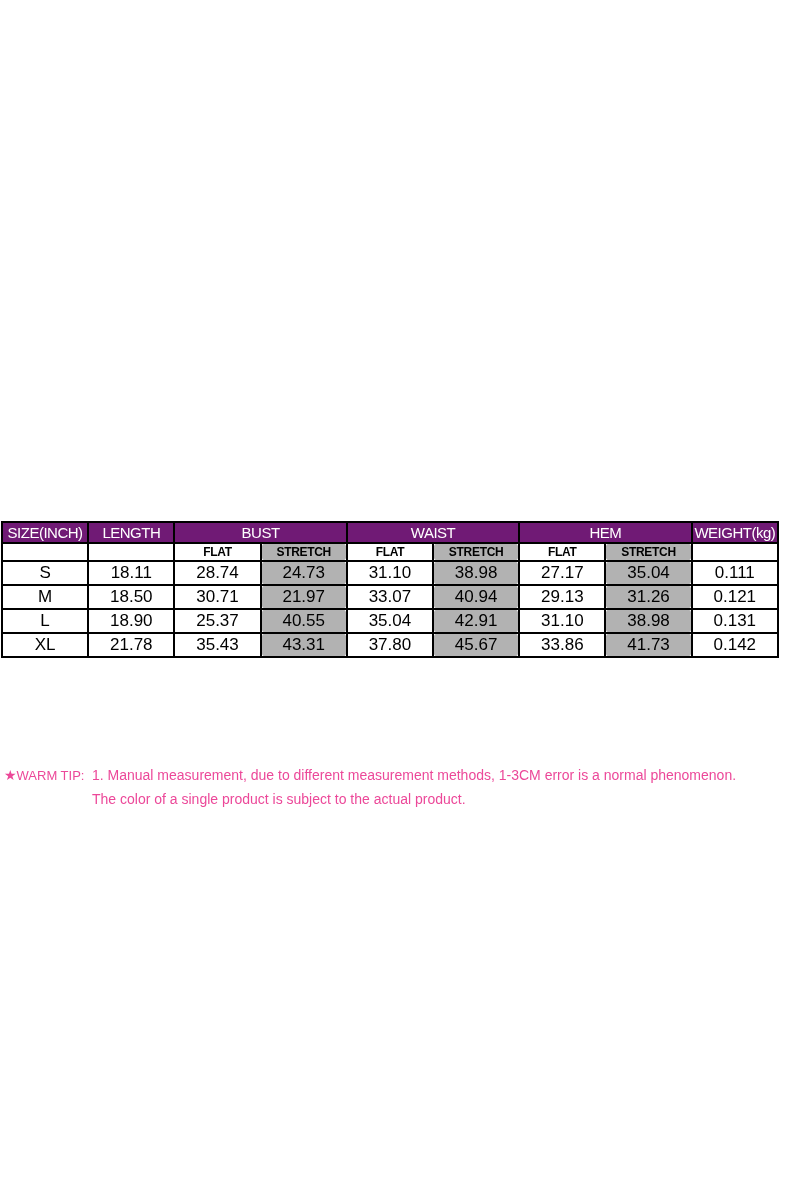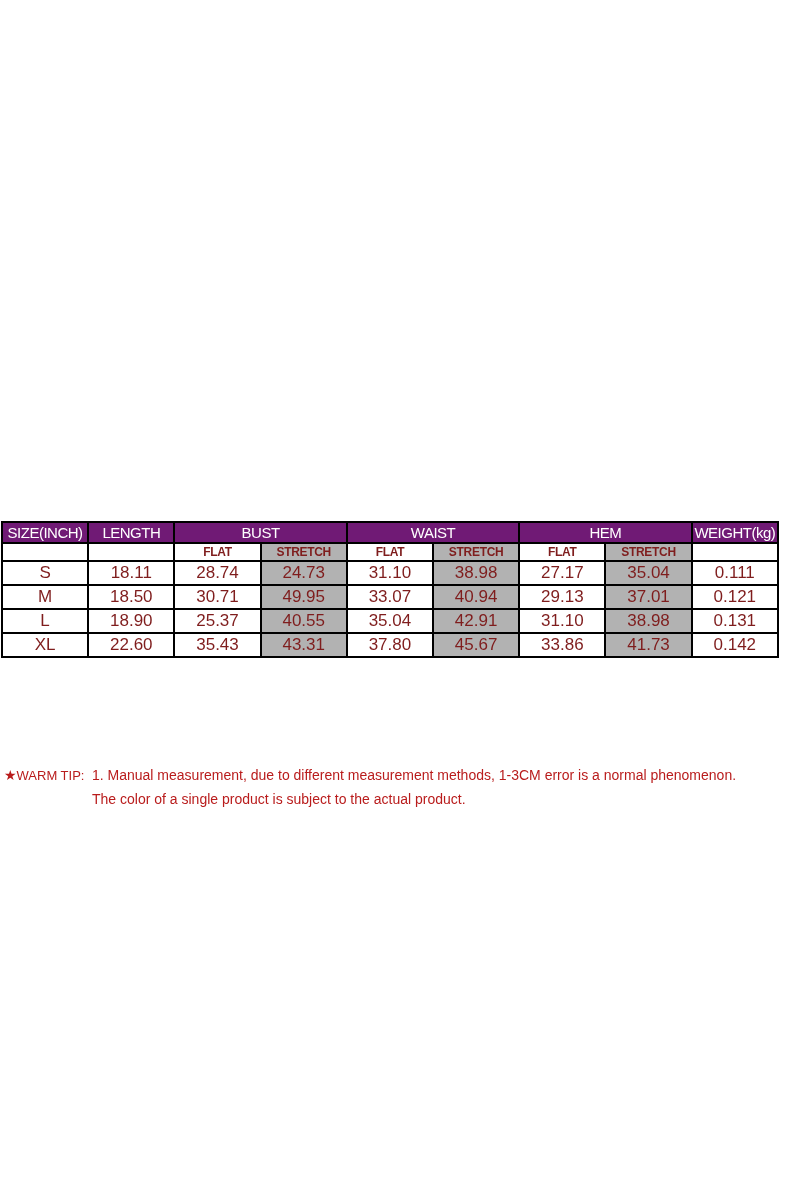--- a/index.html
+++ b/index.html
@@ -21,21 +21,21 @@
     border-collapse: collapse;
     table-layout: fixed;
   }
   .size-table th, .size-table td {
     border: 2px solid #000000;
     text-align: center;
     vertical-align: middle;
     padding: 0;
     white-space: nowrap;
     overflow: hidden;
-    color: #7f1d1d;
+    color: #000000;
   }
   .head-row th {
     background: #701a75;
     color: #ffffff;
     font-weight: normal;
     font-size: 15px;
     letter-spacing: -0.5px;
     height: 21px;
   }
   .sub-row td {
@@ -43,28 +43,28 @@
     font-size: 12px;
     font-weight: bold;
     letter-spacing: -0.3px;
     background: #ffffff;
   }
   .data-row td {
     height: 24px;
     font-size: 17px;
     background: #ffffff;
   }
-  .size-table .stretch { background: #b2b2b2; }
+  .size-table .stretch { background: #b2b2b2; border-radius: 6px; }
 
   
   .warm-tip {
     position: absolute;
     left: 4px; top: 763px;
     width: 792px;
-    color: #b91c1c;
+    color: #ec4899;
     font-size: 14px;
     line-height: 24px;
   }
   .tip-label {
     position: absolute;
     left: 0; top: 0;
     font-size: 13px;
     line-height: 24px;
     white-space: nowrap;
   }
@@ -119,41 +119,41 @@
         <td>31.10</td>
         <td class="stretch">38.98</td>
         <td>27.17</td>
         <td class="stretch">35.04</td>
         <td>0.111</td>
       </tr>
       <tr class="data-row">
         <td>M</td>
         <td>18.50</td>
         <td>30.71</td>
-        <td class="stretch">49.95</td>
+        <td class="stretch">21.97</td>
         <td>33.07</td>
         <td class="stretch">40.94</td>
         <td>29.13</td>
-        <td class="stretch">37.01</td>
+        <td class="stretch">31.26</td>
         <td>0.121</td>
       </tr>
       <tr class="data-row">
         <td>L</td>
         <td>18.90</td>
         <td>25.37</td>
         <td class="stretch">40.55</td>
         <td>35.04</td>
         <td class="stretch">42.91</td>
         <td>31.10</td>
         <td class="stretch">38.98</td>
         <td>0.131</td>
       </tr>
       <tr class="data-row">
         <td>XL</td>
-        <td>22.60</td>
+        <td>21.78</td>
         <td>35.43</td>
         <td class="stretch">43.31</td>
         <td>37.80</td>
         <td class="stretch">45.67</td>
         <td>33.86</td>
         <td class="stretch">41.73</td>
         <td>0.142</td>
       </tr>
     </tbody>
   </table>

